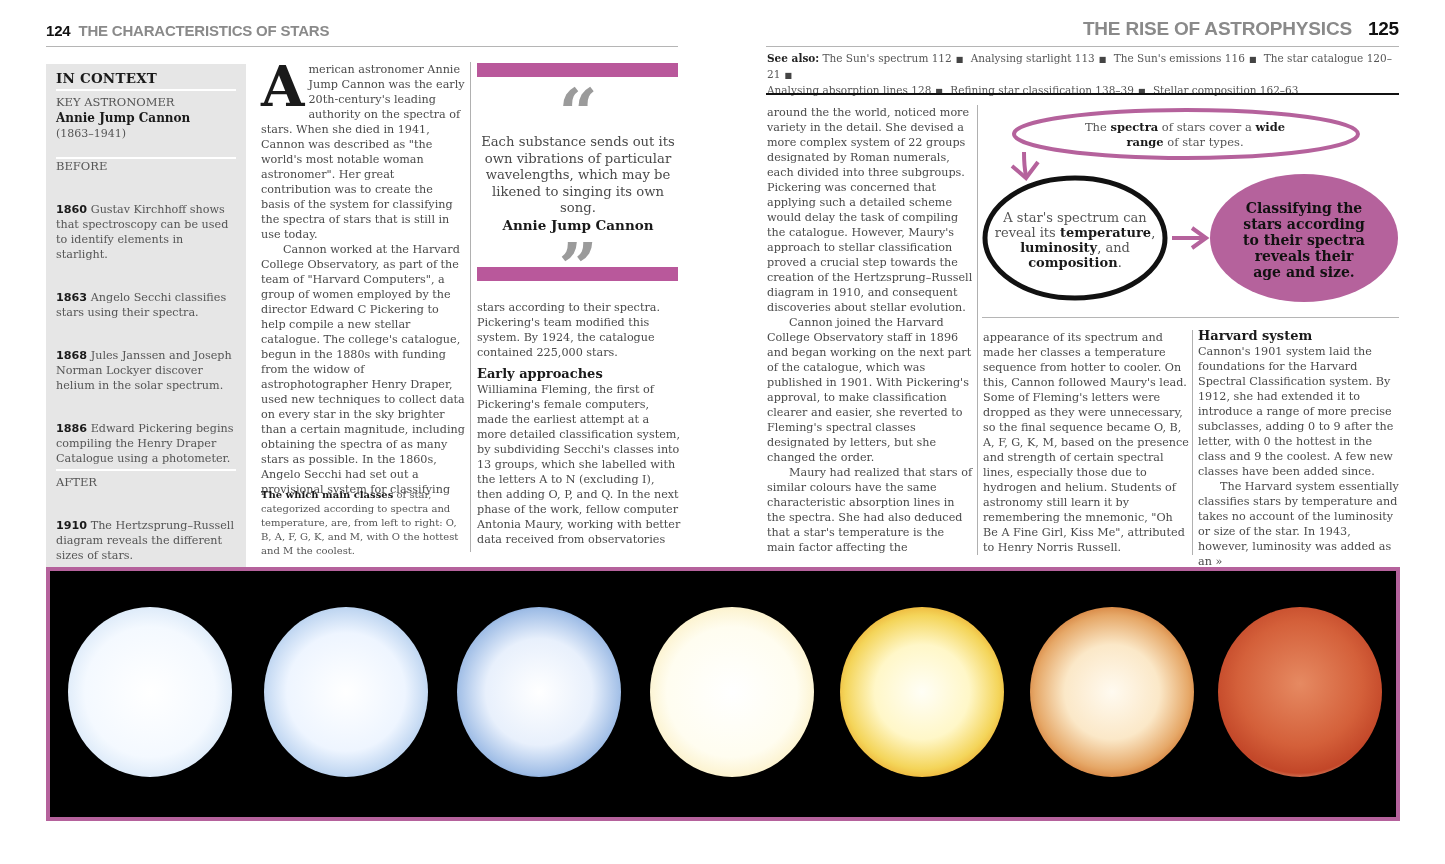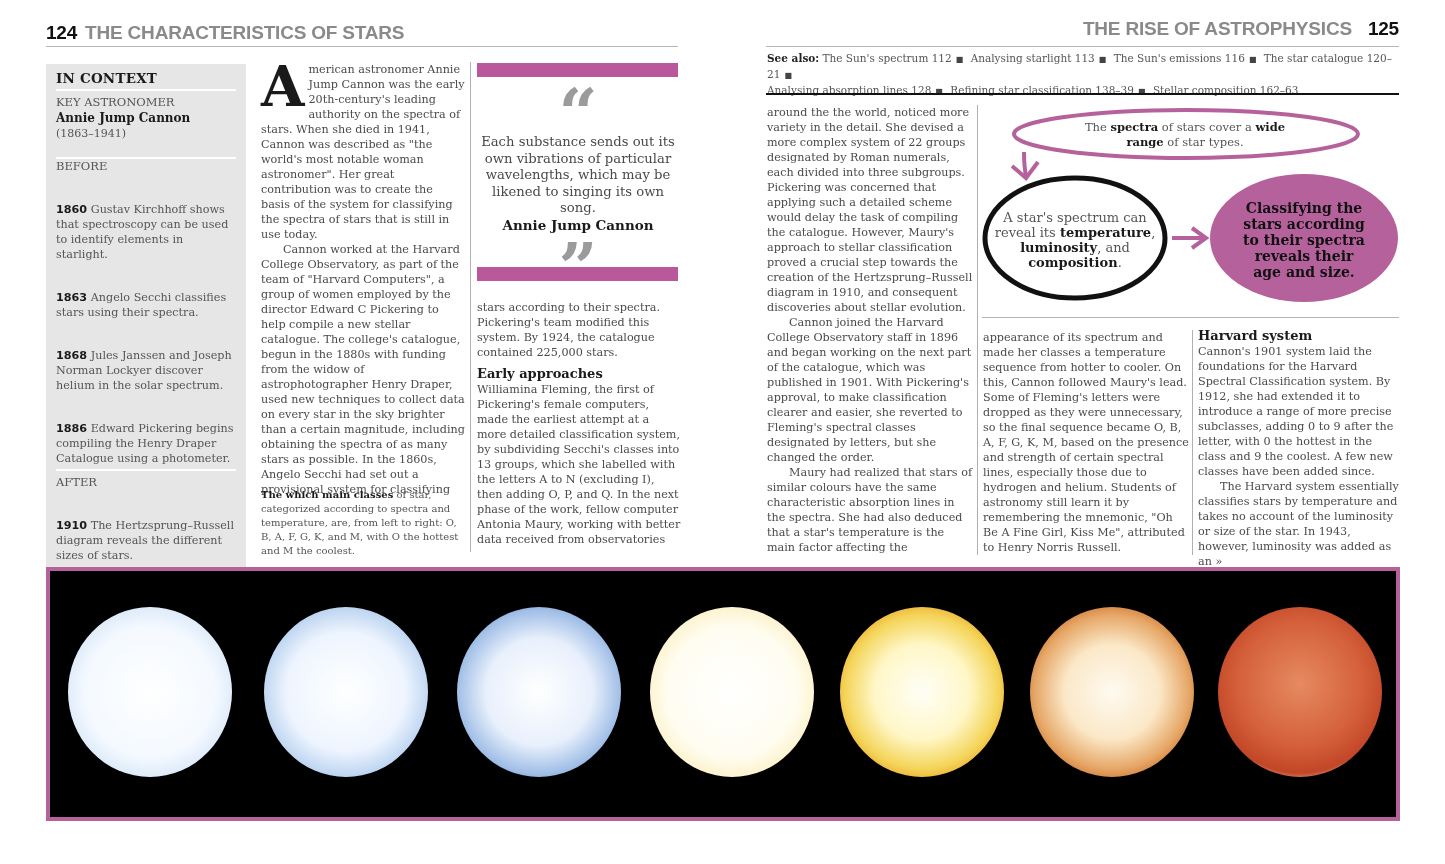--- a/index.html
+++ b/index.html
@@ -1,20 +1,20 @@
 <!DOCTYPE html>
 <html><head>
 <meta charset="utf-8">
 <style>
   * { box-sizing: border-box; margin: 0; padding: 0; }
   html, body { width: 1445px; height: 864px; background: #ffffff; overflow: hidden; }
   body { position: relative; font-family: "DejaVu Serif", serif; color: #3a3a3a; }
 
   .header-left { position: absolute; left: 46px; top: 22px; display: flex; align-items: baseline; gap: 8px;
-    font-family: "Liberation Sans", sans-serif; font-weight: bold; font-size: 19px; letter-spacing: -0.2px; }
+    font-family: "Liberation Sans", sans-serif; font-weight: bold; font-size: 15px; letter-spacing: -0.2px; }
   .header-left .pnum { color: #111; }
   .header-left .ptitle { color: #8a8a8a; }
   .rule-left { position: absolute; left: 46px; top: 46px; width: 632px; height: 1px; background: #b5b5b5; }
 
   .header-right { position: absolute; right: 46px; top: 18px; display: flex; align-items: baseline; gap: 16px;
     font-family: "Liberation Sans", sans-serif; font-weight: bold; font-size: 19px; letter-spacing: -0.2px; }
   .header-right .pnum { color: #111; }
   .header-right .ptitle { color: #8a8a8a; }
   .rule-right { position: absolute; left: 766px; top: 46px; width: 633px; height: 1px; background: #b5b5b5; }
 

